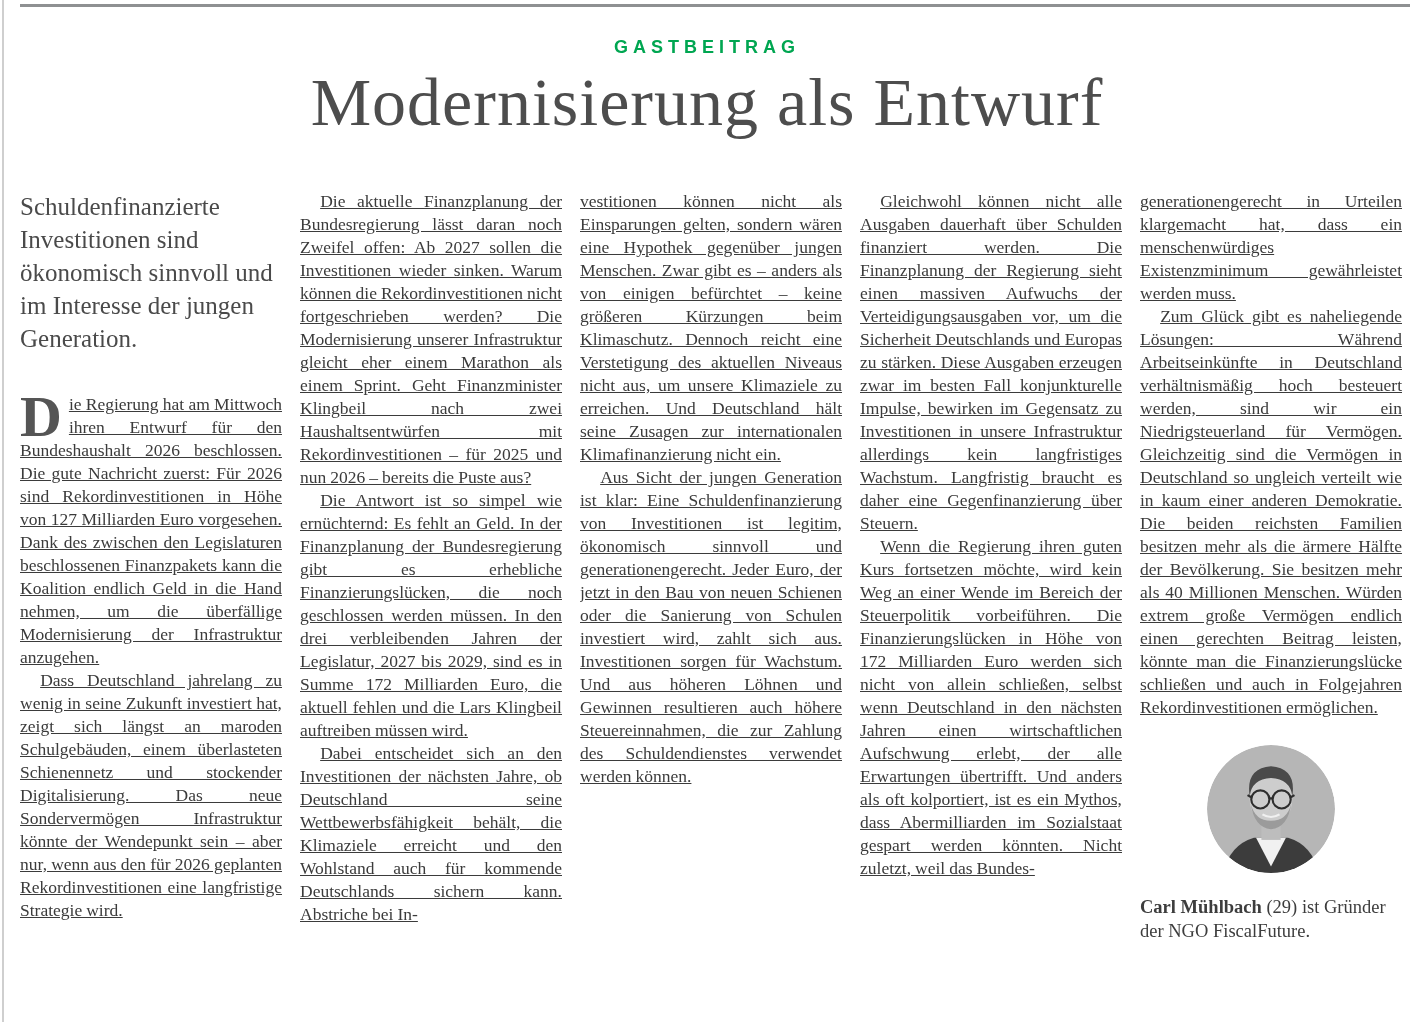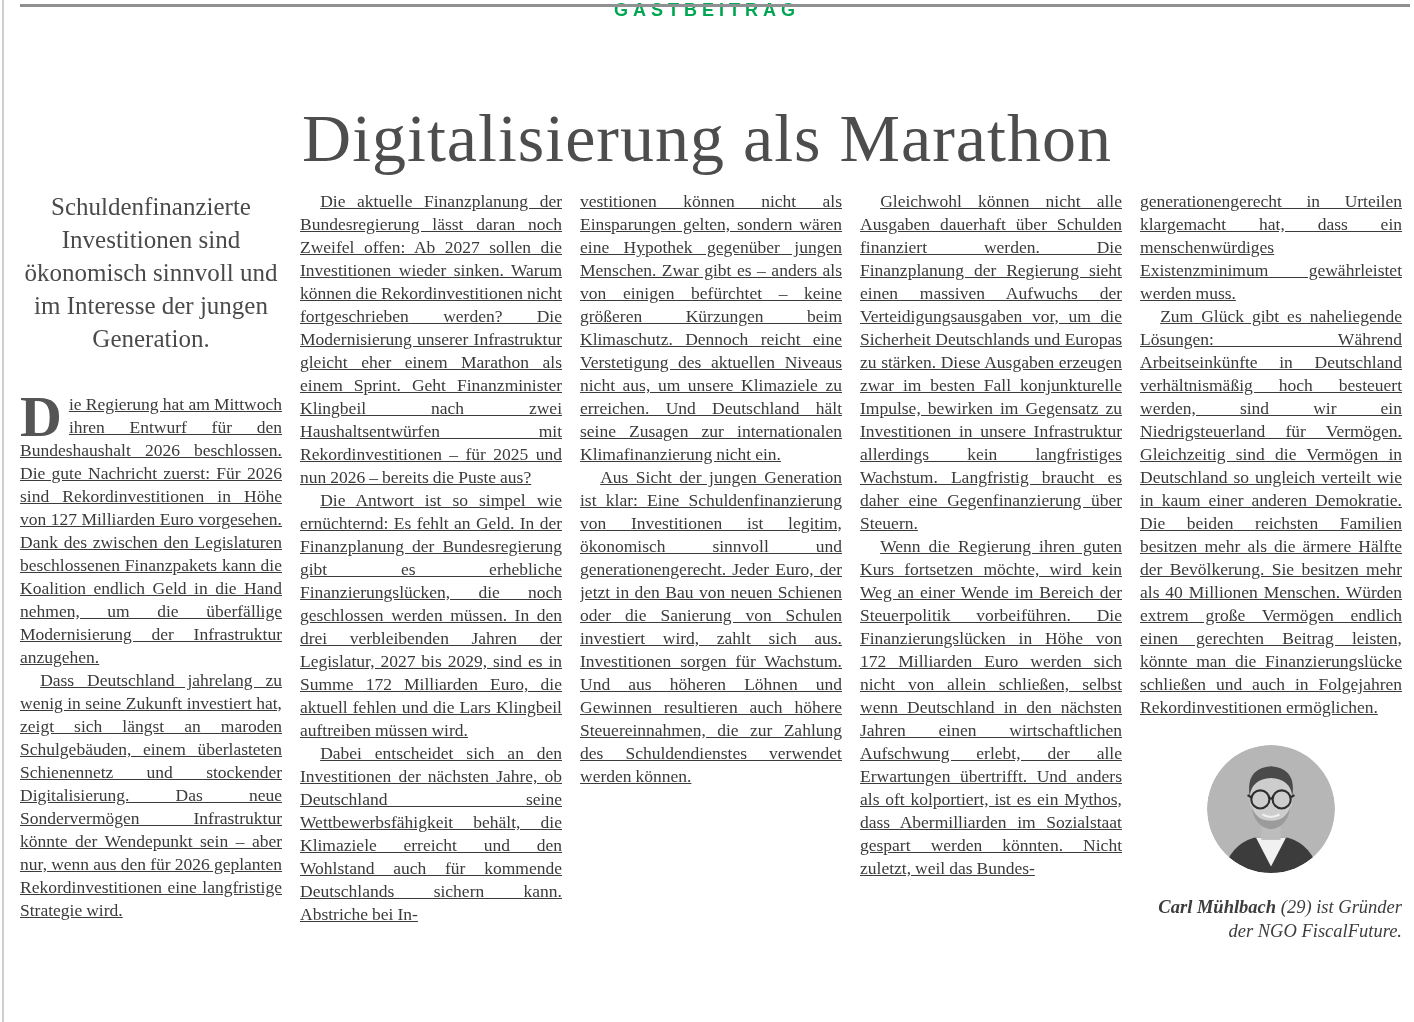--- a/index.html
+++ b/index.html
@@ -1,48 +1,48 @@
 <!DOCTYPE html>
 <html lang="de" style="--green: #00a651;"><head>
 <meta charset="utf-8">
 <style>
   html,body{margin:0;padding:0;background:#ffffff;}
   body{width:1414px;height:1022px;position:relative;overflow:hidden;
        font-family:"Liberation Serif", serif;color:#3b3b3b;}
   .left-rule{position:absolute;left:2px;top:0;bottom:0;width:2px;background:#cfcfcf;}
   .top-rule{position:absolute;left:20px;right:4px;top:4px;height:3px;background:#8e9092;}
-  header{height:186px;display:flex;flex-direction:column;align-items:center;justify-content:space-between;
+  header{height:186px;display:flex;flex-direction:column;align-items:center;justify-content:center;
          padding-bottom:14px;box-sizing:border-box;}
   .kicker{font-family:"Liberation Sans", sans-serif;font-weight:bold;font-size:18px;
           letter-spacing:5px;color:var(--green,#00a651);margin-bottom:10px;}
   .title{font-size:68px;font-weight:normal;color:#4d4d4d;margin:0;line-height:1;
          font-family:"Liberation Serif", serif;letter-spacing:1px;}
   .columns{display:flex;gap:18px;padding:4px 14px 0 20px;height:828px;box-sizing:content-box;}
   .col{flex:0 0 262px;width:262px;overflow:hidden;}
-  .lede{font-size:25px;line-height:33px;color:#4a4a4a;margin:0 0 38px 0;text-align:center;}
+  .lede{font-size:25px;line-height:33px;color:#4a4a4a;margin:0 0 38px 0;text-align:left;}
   .body-para{font-size:17.5px;line-height:23px;margin:0;text-align:justify;
              hyphens:auto;-webkit-hyphens:auto;word-spacing:-0.02em;text-decoration:underline;}
   .body-para.indent{text-indent:1.15em;}
   .dropcap{float:left;font-size:58px;line-height:44px;font-weight:bold;color:#555;
            padding:2px 7px 0 0;}
   .author-figure{margin:26px 0 0 0;text-align:center;}
   .portrait{width:128px;height:128px;border-radius:50%;overflow:hidden;margin:0 auto 22px auto;}
   .portrait svg{display:block;width:100%;height:100%;}
-  .caption{font-size:18.5px;line-height:24px;font-style:italic;color:#3d3d3d;text-align:right;}
+  .caption{font-size:18.5px;line-height:24px;color:#3d3d3d;text-align:left;}
   .caption-name{font-weight:bold;}
 </style>
 </head>
 <body>
 
 <div class="left-rule"></div>
 <div class="top-rule"></div>
 
 <header>
   <div class="kicker">GASTBEITRAG</div>
-  <h1 class="title">Digitalisierung als Marathon</h1>
+  <h1 class="title">Modernisierung als Entwurf</h1>
 </header>
 
 <main class="columns" id="columns">
     <div class="col">
       <p class="lede">Schuldenfinanzierte Investitionen sind ökonomisch sinnvoll und im Interesse der jungen Generation.</p>
       <p class="body-para"><span class="dropcap">D</span>ie Regierung hat am Mittwoch ihren Entwurf für den Bundeshaushalt 2026 beschlossen. Die gute Nachricht zuerst: Für 2026 sind Rekordinvestitionen in Höhe von 127 Milliarden Euro vorgesehen. Dank des zwischen den Legislaturen beschlossenen Finanzpakets kann die Koalition endlich Geld in die Hand nehmen, um die überfällige Modernisierung der Infrastruktur anzugehen.</p>
       <p class="body-para indent">Dass Deutschland jahrelang zu wenig in seine Zukunft investiert hat, zeigt sich längst an maroden Schulgebäuden, einem überlasteten Schienennetz und stockender Digitalisierung. Das neue Sondervermögen Infrastruktur könnte der Wendepunkt sein – aber nur, wenn aus den für 2026 geplanten Rekordinvestitionen eine langfristige Strategie wird.</p>
     </div>
     <div class="col">
       <p class="body-para indent">Die aktuelle Finanzplanung der Bundesregierung lässt daran noch Zweifel offen: Ab 2027 sollen die Investitionen wieder sinken. Warum können die Rekordinvestitionen nicht fortgeschrieben werden? Die Modernisierung unserer Infrastruktur gleicht eher einem Marathon als einem Sprint. Geht Finanzminister Klingbeil nach zwei Haushaltsentwürfen mit Rekordinvestitionen – für 2025 und nun 2026 – bereits die Puste aus?</p>

